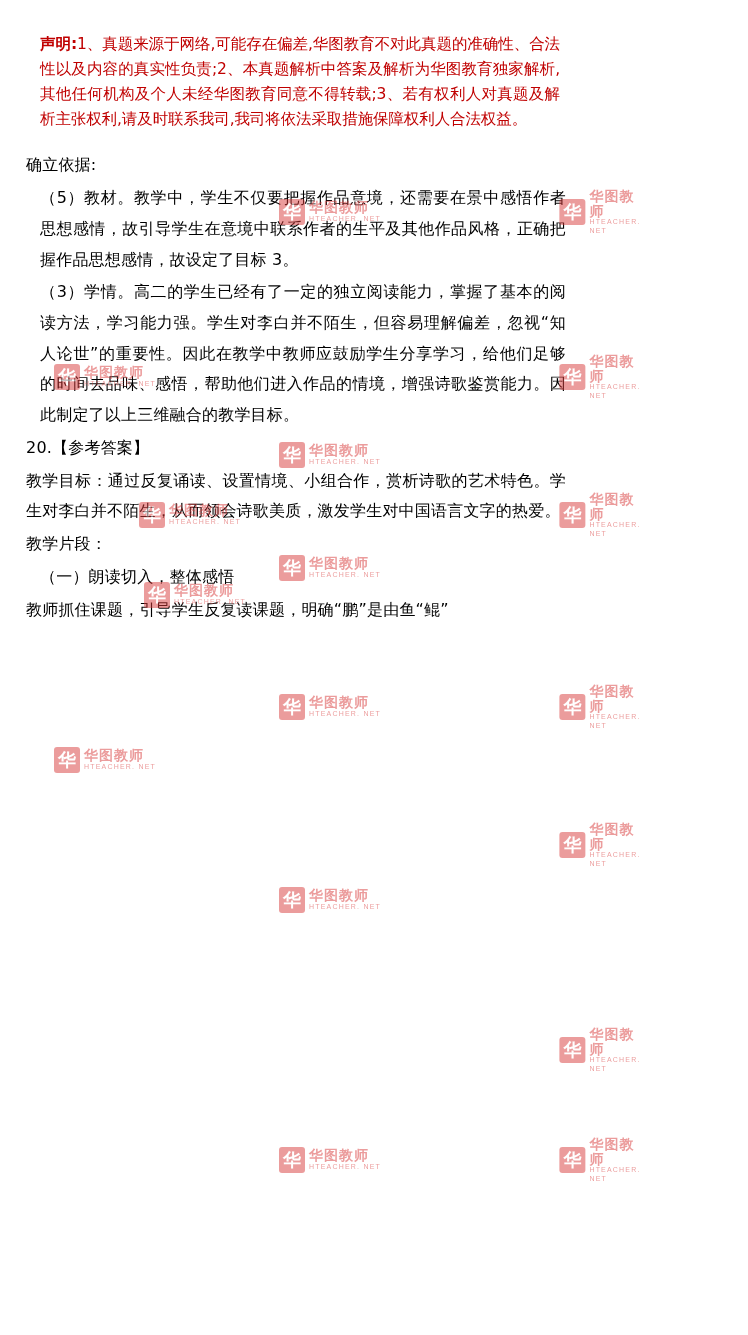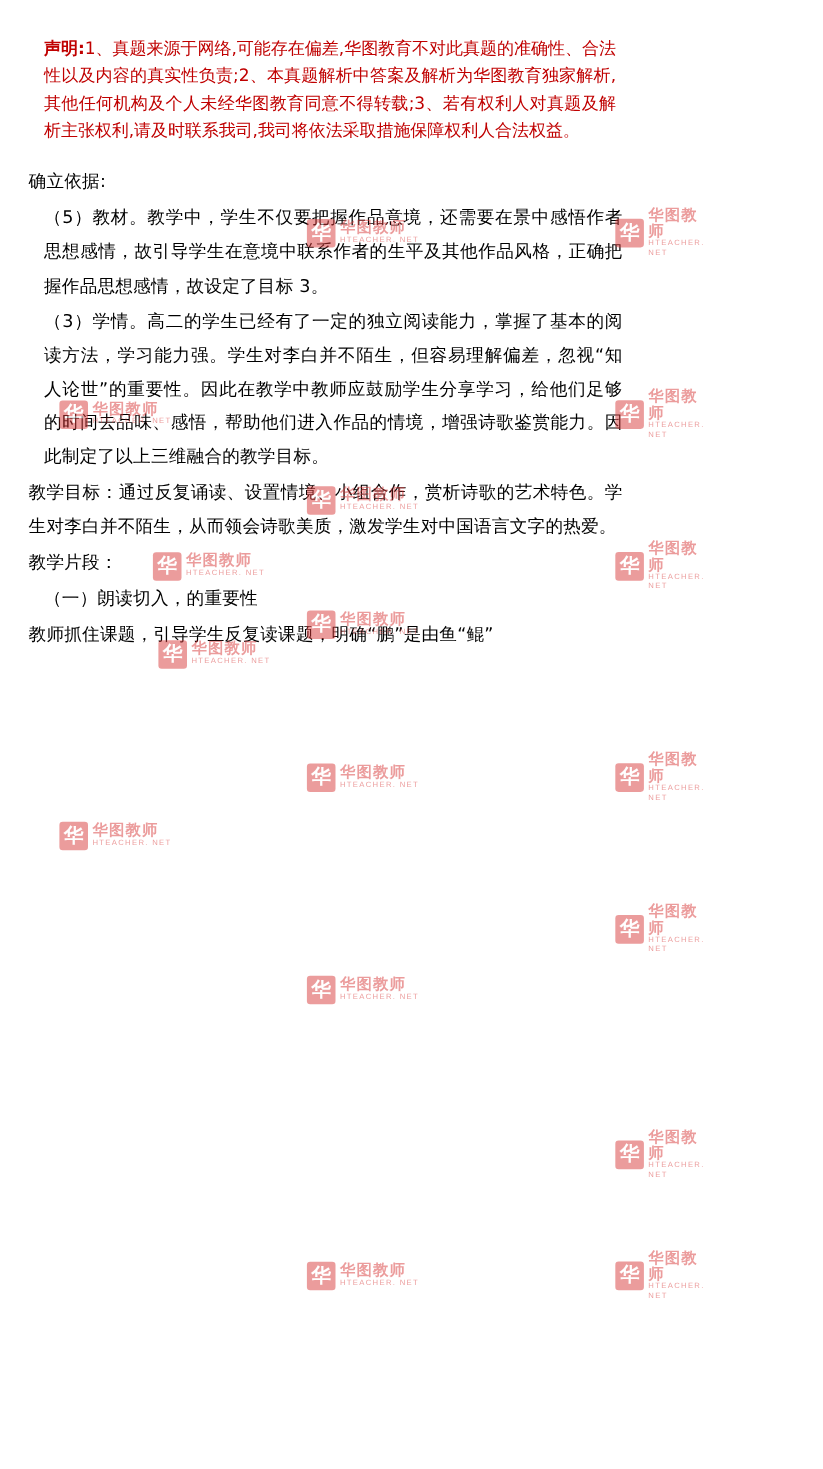--- a/index.html
+++ b/index.html
@@ -112,23 +112,24 @@
 <div class="page">
 
   <div class="disclaimer">
     <span class="lead">声明:</span><span>1、真题来源于网络,可能存在偏差,华图教育不对此真题的准确性、合法性以及内容的真实性负责;2、本真题解析中答案及解析为华图教育独家解析,其他任何机构及个人未经华图教育同意不得转载;3、若有权利人对真题及解析主张权利,请及时联系我司,我司将依法采取措施保障权利人合法权益。</span>
   </div>
 
   <div class="content">
     <p class="para noindent">确立依据:</p>
     <p class="para indent">（5）教材。教学中，学生不仅要把握作品意境，还需要在景中感悟作者思想感情，故引导学生在意境中联系作者的生平及其他作品风格，正确把握作品思想感情，故设定了目标 3。</p>
     <p class="para indent">（3）学情。高二的学生已经有了一定的独立阅读能力，掌握了基本的阅读方法，学习能力强。学生对李白并不陌生，但容易理解偏差，忽视“知人论世”的重要性。因此在教学中教师应鼓励学生分享学习，给他们足够的时间去品味、感悟，帮助他们进入作品的情境，增强诗歌鉴赏能力。因此制定了以上三维融合的教学目标。</p>
+    <p class="para noindent">20.【参考答案】</p>
     <p class="para noindent">教学目标：通过反复诵读、设置情境、小组合作，赏析诗歌的艺术特色。学生对李白并不陌生，从而领会诗歌美质，激发学生对中国语言文字的热爱。</p>
     <p class="para noindent">教学片段：</p>
-    <p class="para indent">（一）朗读切入，的重要性</p>
+    <p class="para indent">（一）朗读切入，整体感悟</p>
     <p class="para noindent">教师抓住课题，引导学生反复读课题，明确“鹏”是由鱼“鲲”</p>
   </div>
 
   <div class="wm-layer" id="watermark-layer">
       <div class="wm" style="left: 330px; top: 212px;">
         <div class="wm-mark">华</div>
         <div class="wm-text">
           <div class="wm-cn">华图教师</div>
           <div class="wm-en">HTEACHER. NET</div>
         </div>

